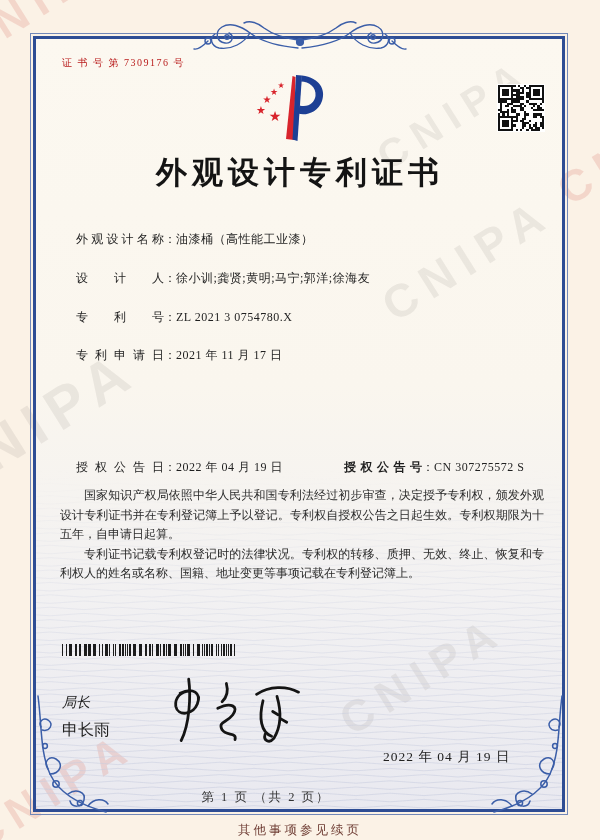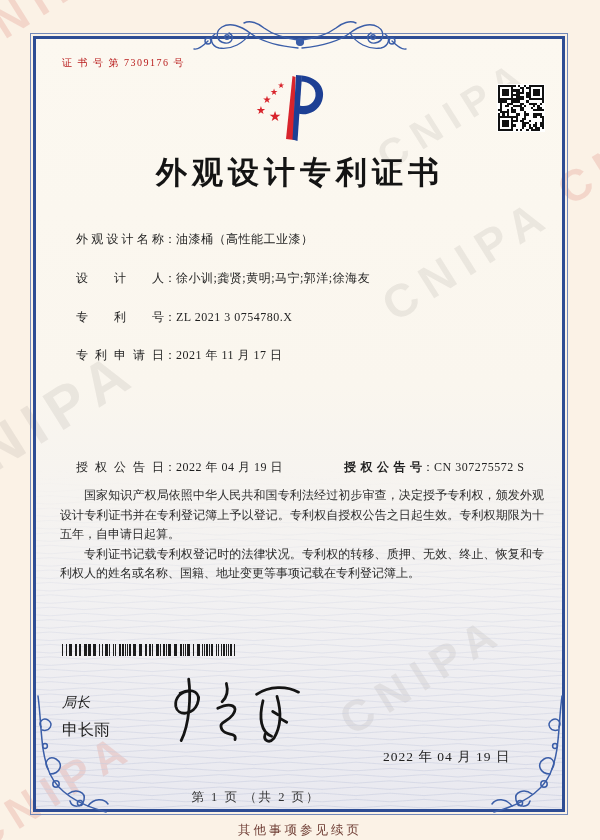--- a/index.html
+++ b/index.html
@@ -56,21 +56,21 @@
     font-size:12px; line-height:19.5px; color:#2b2b2b; text-align:justify; z-index:4;
   }
   .body-text p{margin:0; text-indent:2em;}
   .barcode{position:absolute; left:62px; top:644px; width:174px; height:12px;}
   .signer-title{position:absolute; left:62px; top:694px; font-size:14px; color:#222;
     font-family:"Liberation Sans","DejaVu Sans",sans-serif;font-style:italic;}
   .signer-name{position:absolute; left:62px; top:720px; font-size:16px; color:#222;
     font-family:"Liberation Sans","DejaVu Sans",sans-serif;}
   .signature{position:absolute; left:165px; top:676px; width:140px; height:70px;}
   .issue-date{position:absolute; left:383px; top:748px; font-size:13.5px; letter-spacing:1px; color:#222;}
-  .page-footer{position:absolute; left:2px; top:789px; width:508px; text-align:center; font-size:12.5px; color:#333; letter-spacing:2px;}
+  .page-footer{position:absolute; left:12px; top:789px; width:508px; text-align:center; font-size:12.5px; color:#333; letter-spacing:2px;}
   .continuation{position:absolute; left:0; top:822px; width:600px; text-align:center; font-size:12.5px; color:#6e3c33; letter-spacing:3px;font-family:Liberation Mono, monospace;}
 </style>
 </head>
 <body>
 
 <div class="page">
 
   <div class="paper"></div>
 
   <div class="wm pink" style="left:-55px; top:-28px; font-size:46px;">CNIPA</div>

